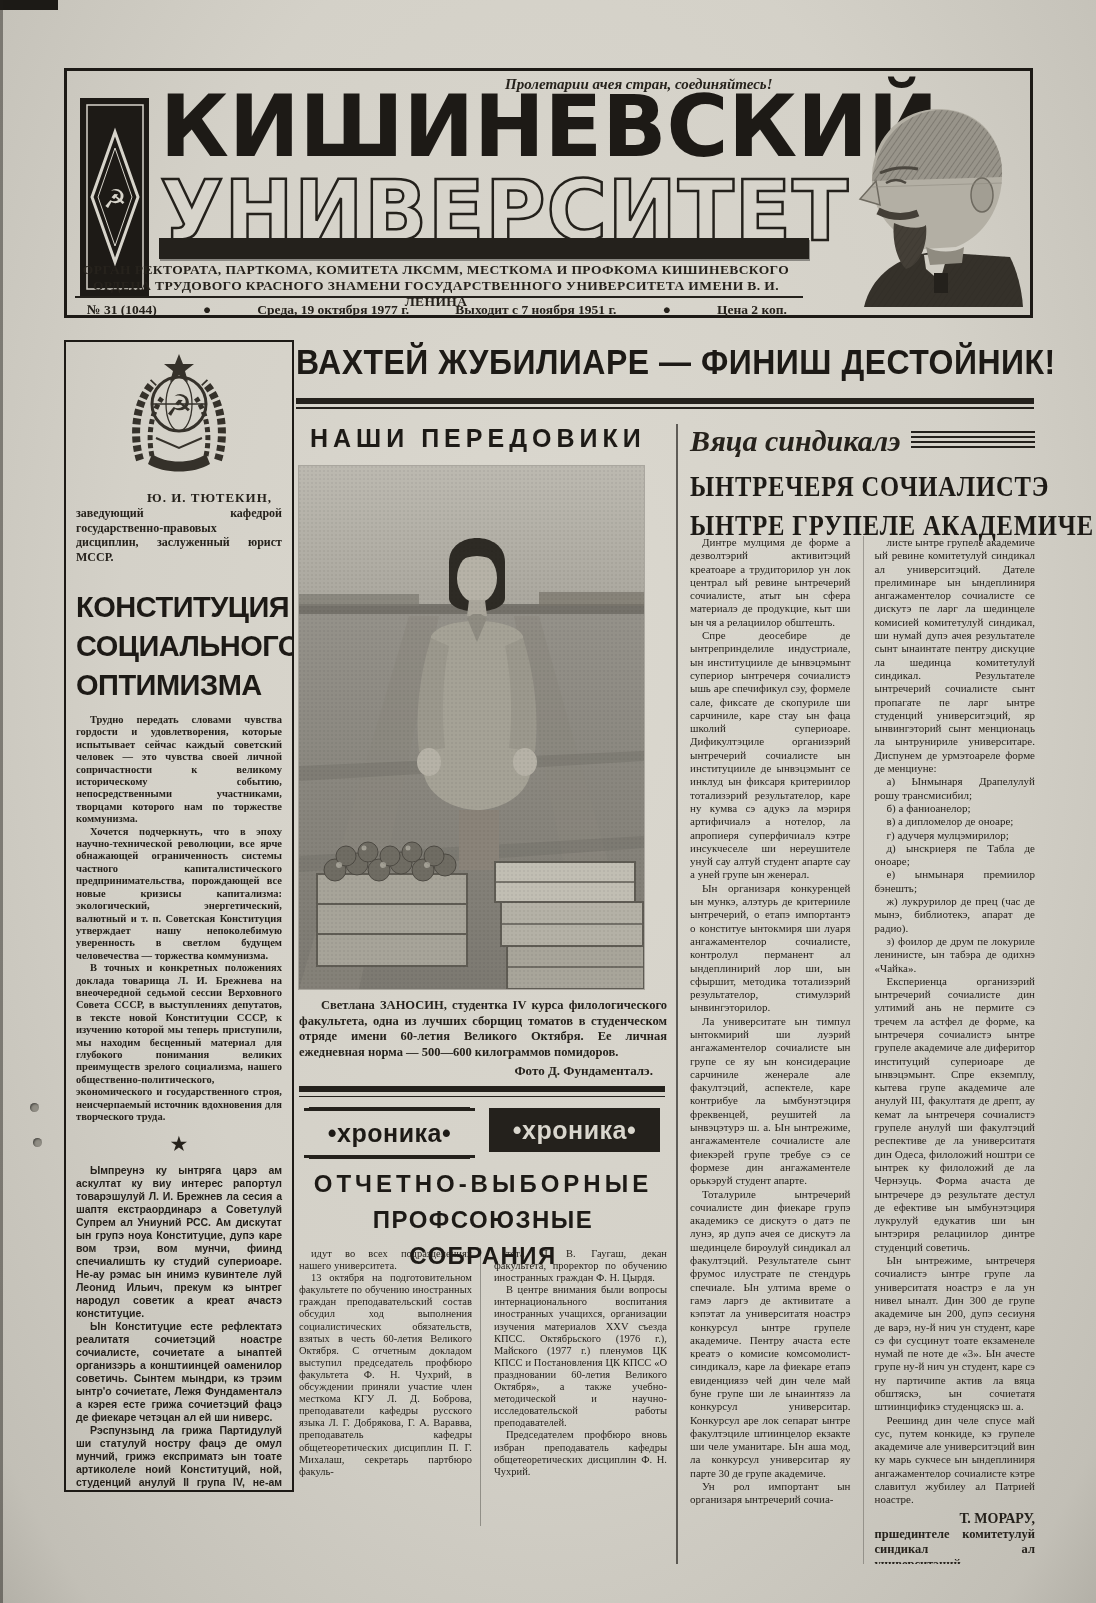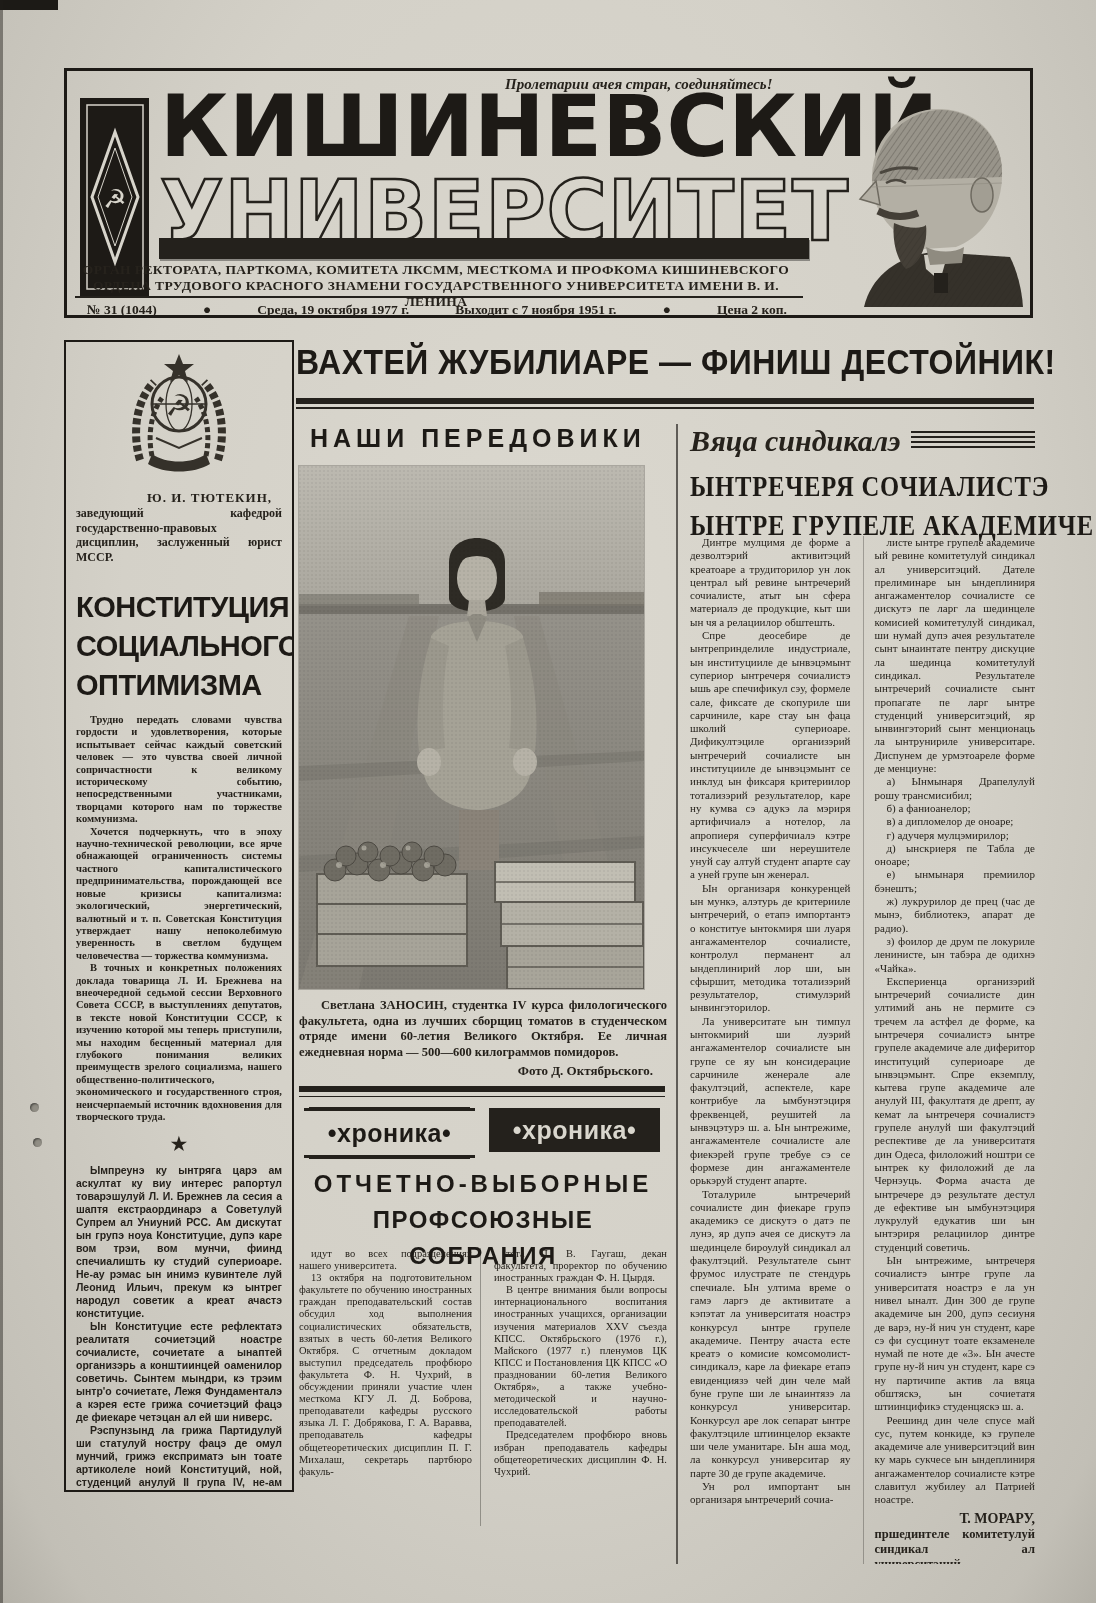--- a/index.html
+++ b/index.html
@@ -250,21 +250,21 @@
       <rect x="202" y="436" width="142" height="44" fill="#b4b1a6" stroke="#5f5c54" stroke-width="2"></rect>
       <rect x="208" y="480" width="137" height="43" fill="#a8a59a" stroke="#5f5c54" stroke-width="2"></rect>
       <line x1="196" y1="416" x2="336" y2="416" stroke="#5f5c54" stroke-width="1.5"></line>
       <line x1="202" y1="458" x2="344" y2="458" stroke="#5f5c54" stroke-width="1.5"></line>
       <line x1="208" y1="501" x2="345" y2="501" stroke="#5f5c54" stroke-width="1.5"></line>
     </g>
     <rect width="345" height="523" fill="url(#grain)"></rect>
   </svg>
 
   <div class="caption">Светлана ЗАНОСИН, студентка IV курса филологического факультета, одна из лучших сборщиц томатов в студенческом отряде имени 60-летия Великого Октября. Ее личная ежедневная норма — 500—600 килограммов помидоров.</div>
-  <div class="credit">Фото Д. Октябрьского.</div>
+  <div class="credit">Фото Д. Фундаменталэ.</div>
   <div class="center-rule"></div>
 
   <div class="badges">
     <div class="badge light">•хроника•</div>
     <div class="badge dark">•хроника•</div>
   </div>
 
   <div class="center-headline">
     <div class="l1">ОТЧЕТНО-ВЫБОРНЫЕ</div>
     <div class="l2">ПРОФСОЮЗНЫЕ СОБРАНИЯ</div>

